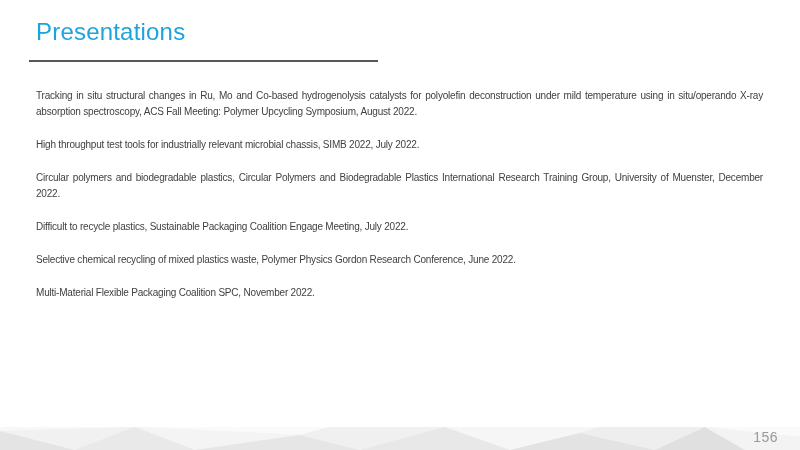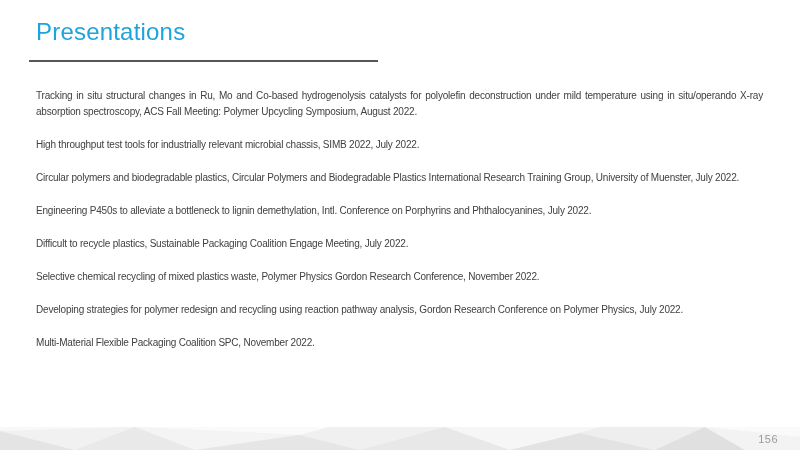--- a/index.html
+++ b/index.html
@@ -38,41 +38,39 @@
   .footer-band{
     position:absolute;
     left:0;bottom:0;
     width:800px;height:23px;
     background:#ececec;
   }
   .footer-band svg{display:block;}
   .page-number{
     position:absolute;
     right:22px;bottom:5px;
-    font-size:11px;
+    font-size:14px;
     letter-spacing:0.5px;
   }
 </style>
 </head>
 <body>
 
 <div class="slide">
 
   <h1 class="page-title" style="color:#1da4dc;">Presentations</h1>
 
   <div class="title-underline" style="background:#55575b;"></div>
 
   <div class="entries" style="color:#414141;">
     <p>Tracking in situ structural changes in Ru, Mo and Co-based hydrogenolysis catalysts for polyolefin deconstruction under mild temperature using in situ/operando X-ray absorption spectroscopy, ACS Fall Meeting: Polymer Upcycling Symposium, August 2022.</p>
     <p>High throughput test tools for industrially relevant microbial chassis, SIMB 2022, July 2022.</p>
-    <p>Circular polymers and biodegradable plastics, Circular Polymers and Biodegradable Plastics International Research Training Group, University of Muenster, July 2022.</p>
-    <p>Engineering P450s to alleviate a bottleneck to lignin demethylation, Intl. Conference on Porphyrins and Phthalocyanines, July 2022.</p>
+    <p>Circular polymers and biodegradable plastics, Circular Polymers and Biodegradable Plastics International Research Training Group, University of Muenster, December 2022.</p>
     <p>Difficult to recycle plastics, Sustainable Packaging Coalition Engage Meeting, July 2022.</p>
-    <p>Selective chemical recycling of mixed plastics waste, Polymer Physics Gordon Research Conference, November 2022.</p>
-    <p>Developing strategies for polymer redesign and recycling using reaction pathway analysis, Gordon Research Conference on Polymer Physics, July 2022.</p>
+    <p>Selective chemical recycling of mixed plastics waste, Polymer Physics Gordon Research Conference, June 2022.</p>
     <p>Multi-Material Flexible Packaging Coalition SPC, November 2022.</p>
   </div>
 
   <div class="footer-band">
     <svg width="800" height="23" viewBox="0 0 800 23" xmlns="http://www.w3.org/2000/svg" aria-hidden="true">
       <rect x="0" y="0" width="800" height="23" fill="#ececec"></rect>
       <polygon points="0,23 0,4 75,23" fill="#e4e4e4"></polygon>
       <polygon points="0,4 75,23 135,0" fill="#f1f1f1"></polygon>
       <polygon points="0,0 0,4 135,0" fill="#f8f8f8"></polygon>
       <polygon points="135,0 75,23 195,23" fill="#e9e9e9"></polygon>

